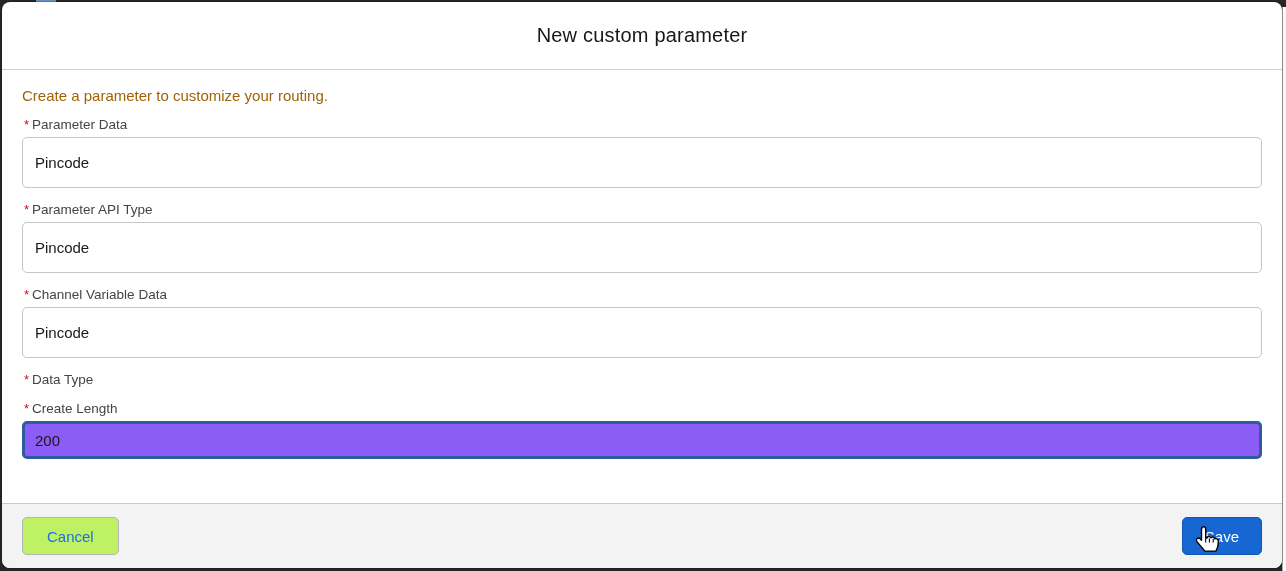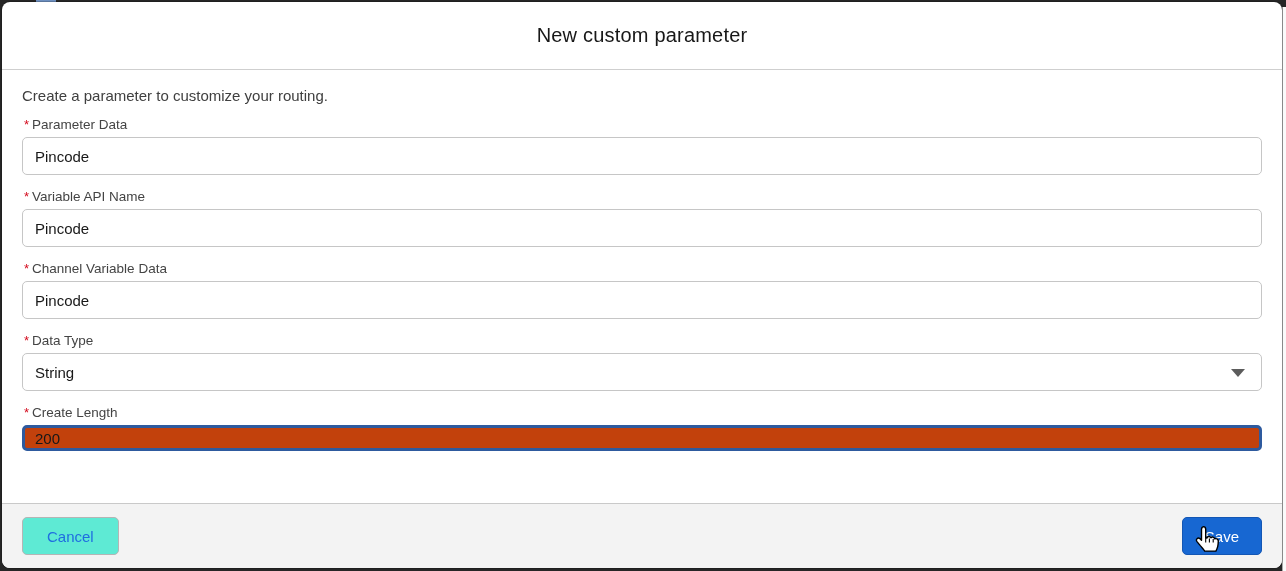--- a/index.html
+++ b/index.html
@@ -31,39 +31,39 @@
     display: flex; align-items: center; justify-content: center;
     border-bottom: 1px solid #cfcfcf;
   }
   .modal-title {
     font-size: 20px; color: #181818; font-weight: 400; letter-spacing: 0.2px;
   }
   .modal-body {
     flex: 1 1 auto; padding: 17px 20px 0 20px; overflow: hidden;
   }
   .description {
-    font-size: 15px; color: #404040; margin-bottom: 13px;
+    font-size: 15px; color: #a16207; margin-bottom: 13px;
   }
   .field { margin-bottom: 14px; }
   .field-label {
     display: flex; align-items: baseline; font-size: 13.5px; color: #444444;
     margin-bottom: 5px; padding-left: 2px;
   }
   .req {
     color: #d40b1e; margin-right: 3px; font-size: 13px;
   }
   .text-input {
-    display: block; width: 100%; height: 38px;
+    display: block; width: 100%; height: 51px;
     border: 1px solid #c6c6c6; border-radius: 5px;
     padding: 0 12px; font-size: 15px; color: #181818;
     font-family: "Liberation Sans", "DejaVu Sans", sans-serif;
     background: #ffffff; outline: none;
   }
   .text-input.focused {
-    height: 26px; border: 3px solid #2e5a9e; background: #c2410c;
+    height: 38px; border: 3px solid #2e5a9e; background: #8b5cf6;
     padding: 7px 10px;
   }
   .combobox {
     position: relative; width: 100%; height: 38px;
     border: 1px solid #c6c6c6; border-radius: 5px;
     display: flex; align-items: center; padding: 0 12px;
     font-size: 15px; color: #181818; background: #ffffff; cursor: pointer;
   }
   .combobox .dd-icon {
     position: absolute; right: 16px; top: 50%; margin-top: -3px;
@@ -78,21 +78,21 @@
     display: flex; align-items: center; justify-content: space-between;
     padding: 0 20px;
   }
   .btn {
     height: 38px; border-radius: 5px; font-size: 15px;
     font-family: "Liberation Sans", "DejaVu Sans", sans-serif;
     display: inline-flex; align-items: center; justify-content: center;
     cursor: pointer;
   }
   .btn-neutral {
-    background: #5eead4; color: #1f6ee0; border: 1px solid #b5b5b5;
+    background: #bef264; color: #1f6ee0; border: 1px solid #b5b5b5;
     padding: 0 24px;
   }
   .btn-brand {
     background: #1767d2; color: #ffffff; border: 1px solid #1356b4;
     padding: 0 22px;
   }
   .mouse-cursor {
     position: absolute; left: 1194px; top: 525px; z-index: 5;
     pointer-events: none;
   }
@@ -117,41 +117,37 @@
       <div class="field-label">
         <span class="req">*</span>
         <span>Parameter Data</span>
       </div>
       <input class="text-input" type="text" value="Pincode" style="">
     </div>
 
     <div class="field">
       <div class="field-label">
         <span class="req">*</span>
-        <span>Variable API Name</span>
+        <span>Parameter API Type</span>
       </div>
       <input class="text-input" type="text" value="Pincode" style="">
     </div>
 
     <div class="field">
       <div class="field-label">
         <span class="req">*</span>
         <span>Channel Variable Data</span>
       </div>
       <input class="text-input" type="text" value="Pincode" style="">
     </div>
 
     <div class="field">
       <div class="field-label">
         <span class="req">*</span>
         <span>Data Type</span>
-      </div>
-      <div class="combobox">
-        <span>String</span>
-        <span class="dd-icon"></span>
       </div>
     </div>
 
     <div class="field">
       <div class="field-label">
         <span class="req">*</span>
         <span>Create Length</span>
       </div>
       <input class="text-input focused" type="text" value="200" style="">
     </div>

